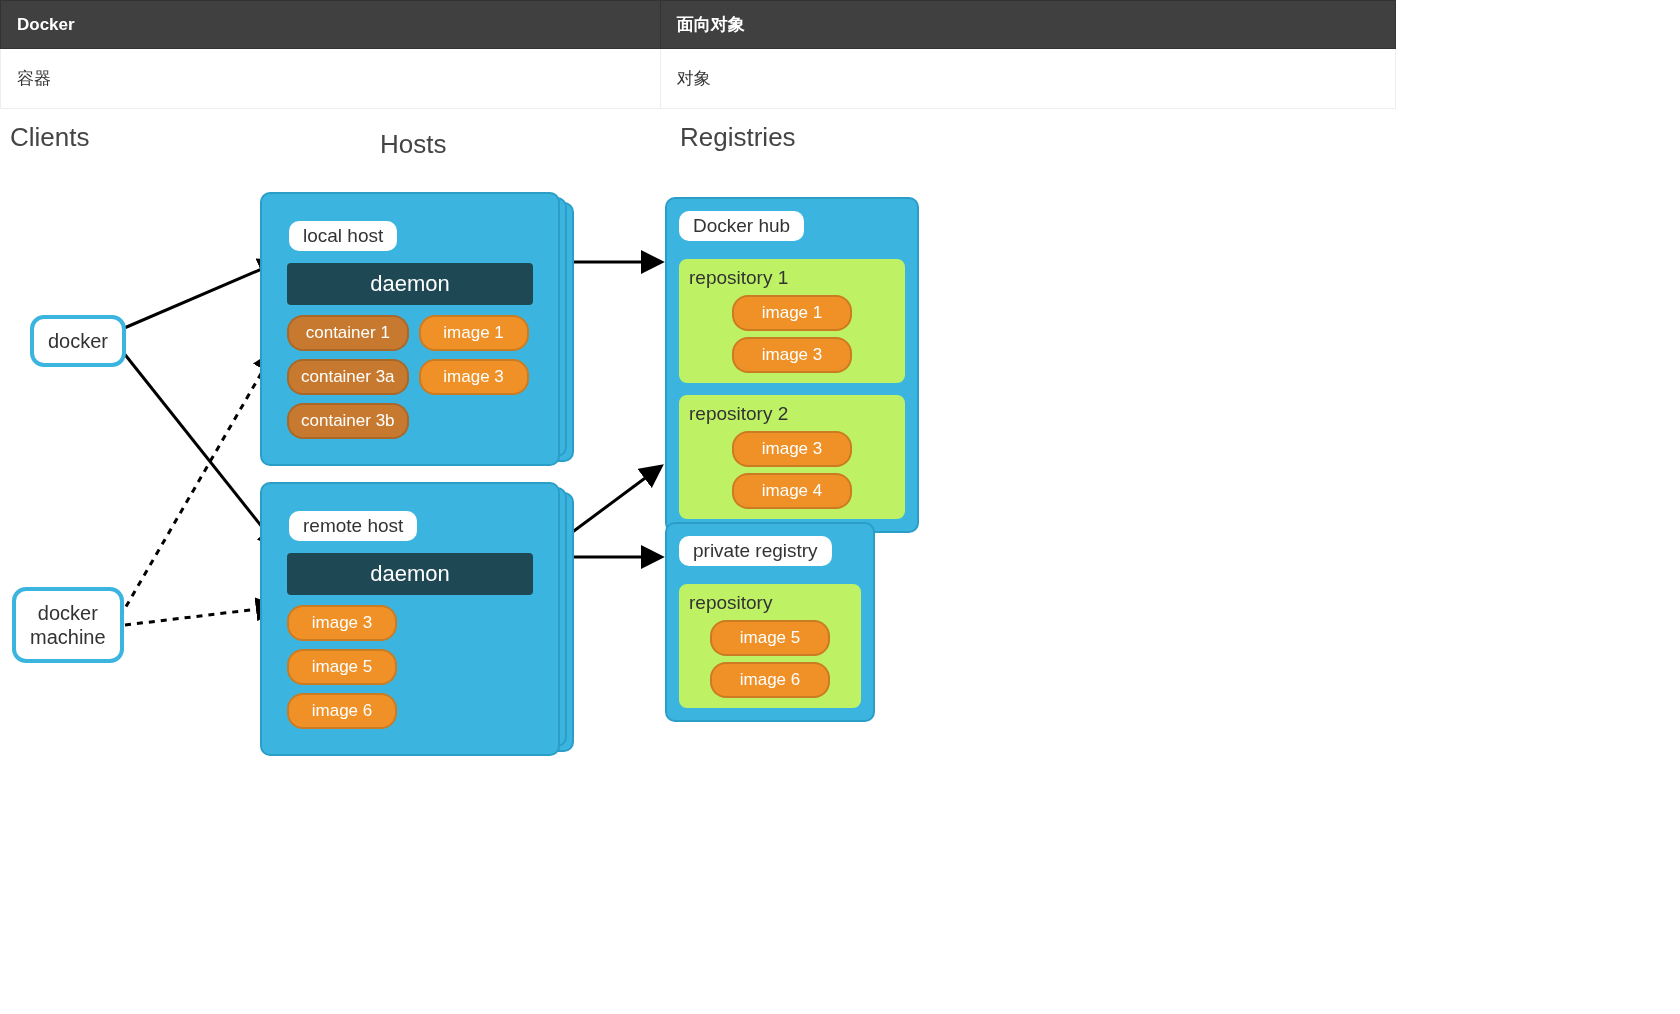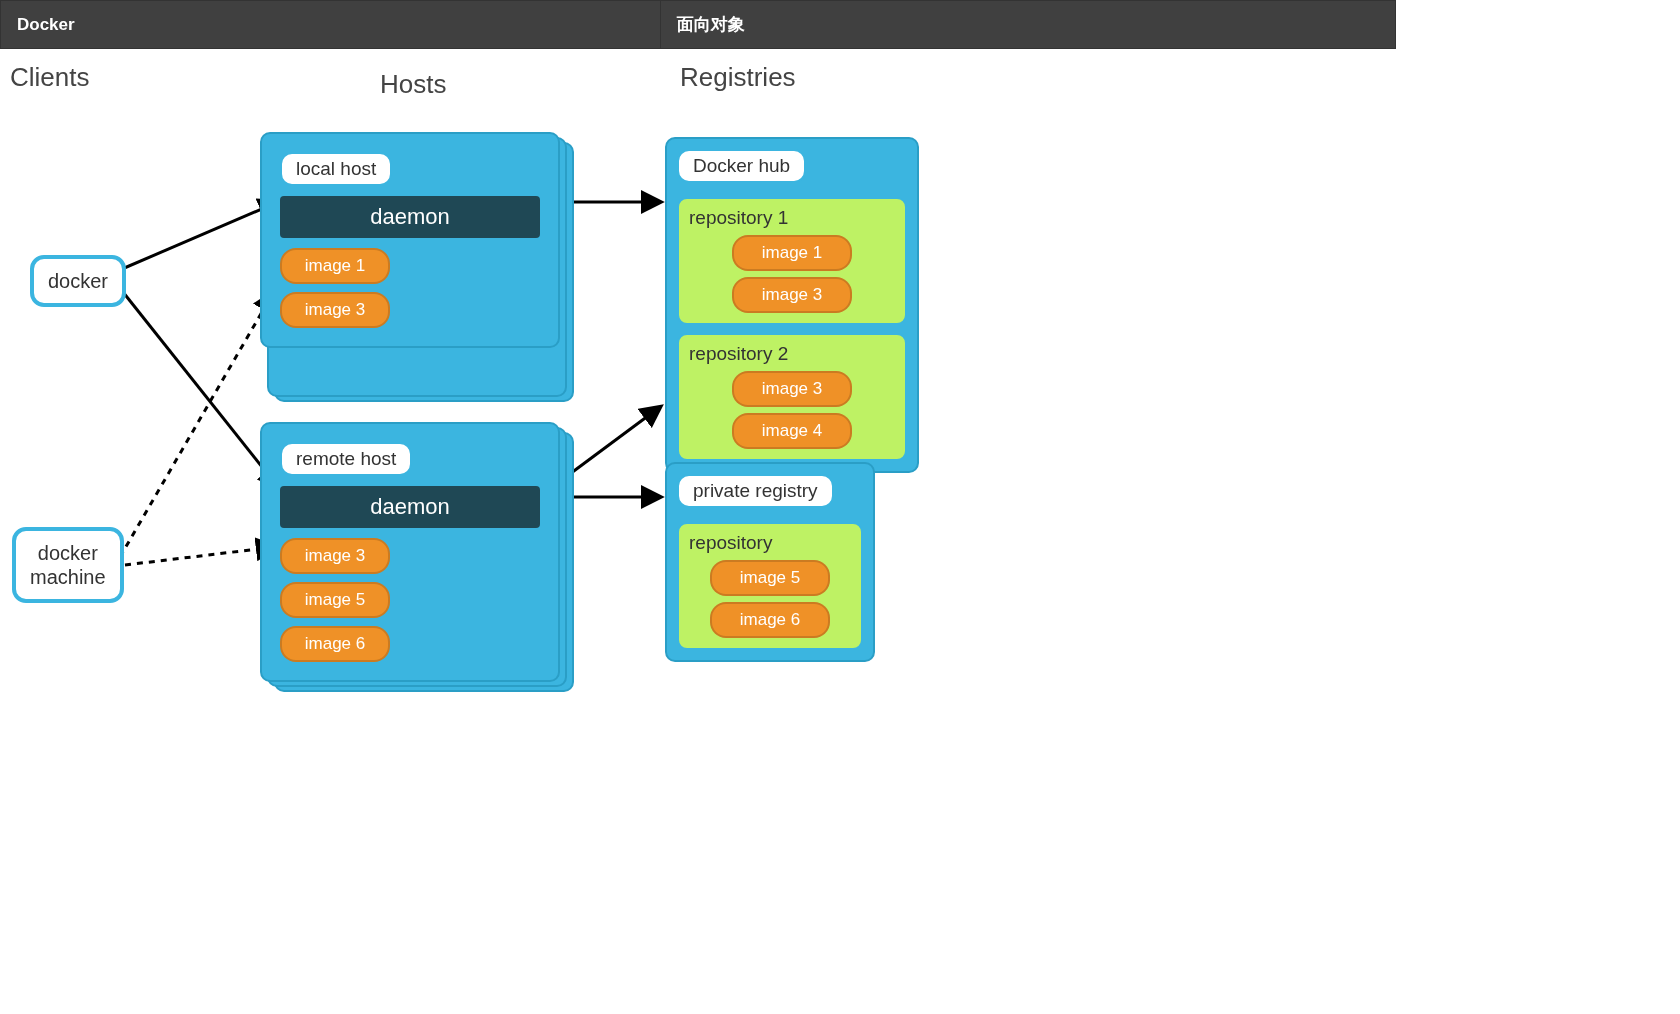--- a/index.html
+++ b/index.html
@@ -10,21 +10,21 @@
 table.comp td{padding:18px 16px;border:1px solid #eee}
 table.comp tr:nth-child(odd) td{background:#fff}
 table.comp tr:nth-child(even) td{background:#f7f7f5}
 .diagram{position:relative;width:900px;height:670px;margin-top:8px}
 .hdr{position:absolute;font-size:26px;color:#444}
 .client-box{position:absolute;background:#fff;border:4px solid #3bb5e0;border-radius:14px;padding:10px 14px;text-align:center;font-size:20px;color:#333;line-height:1.2}
 .stack{position:absolute}
 .stack .card{position:absolute;background:#3bb5e0;border:2px solid #2a9ec6;border-radius:10px}
 .stack .s1{top:10px;left:14px}
 .stack .s2{top:5px;left:7px}
-.stack .main{top:0;left:0;padding:18px}
+.stack .main{top:0;left:0;padding:25px}
 .pill-label{display:inline-block;background:#fff;border:2px solid #3bb5e0;border-radius:12px;padding:4px 14px;font-size:19px;color:#333;margin-bottom:6px}
 .daemon{background:#1f4855;color:#fff;text-align:center;font-size:22px;border-radius:4px;padding:8px 0;margin:4px 0 10px 0}
 .items{display:flex;gap:10px}
 .col{display:flex;flex-direction:column;gap:8px}
 .chip{border-radius:16px;padding:6px 12px;font-size:17px;color:#fff;text-align:center;white-space:nowrap;border:2px solid rgba(0,0,0,0.15)}
 .chip.container{background:#c77a2f}
 .chip.image{background:#ef9127;min-width:110px}
 .registry{position:absolute;background:#3bb5e0;border:2px solid #2a9ec6;border-radius:10px;padding:10px}
 .repo{background:#bef264;border:2px solid #3bb5e0;border-radius:10px;padding:8px 10px 10px 10px;margin-top:8px}
 .repo-title{font-size:19px;color:#333;margin-bottom:6px}
@@ -36,20 +36,24 @@
 
 <div class="page">
 <table class="comp">
 <thead>
         <tr>
 <th>Docker</th>
 <th>面向对象</th>
 </tr>
       </thead>
 <tbody>
+<tr>
+          <td>容器</td>
+          <td>对象</td>
+        </tr>
 </tbody>
 </table>
 
 <div class="diagram">
 <svg class="arrows">
 <defs>
           <marker id="ah" viewBox="0 0 10 10" refX="8" refY="5" markerWidth="8" markerHeight="8" orient="auto">
             <path d="M0 0 L10 5 L0 10 z" fill="#000"></path>
           </marker>
         </defs>
@@ -70,20 +74,25 @@
 <div class="client-box" style="top:470px;left:12px;white-space:pre-line"><span>docker
 machine</span></div>
 
 <div class="stack" style="top:75px;left:260px">
 <div class="card s1" style="width:300px;height:260px"></div>
 <div class="card s2" style="width:300px;height:260px"></div>
 <div class="card main" style="width:300px">
 <span class="pill-label">local host</span>
 <div class="daemon">daemon</div>
 <div class="items">
+<div class="col">
+<div class="chip container">container 1</div>
+<div class="chip container">container 3a</div>
+<div class="chip container">container 3b</div>
+</div>
 <div class="col">
 <div class="chip image">image 1</div>
 <div class="chip image">image 3</div>
 </div>
 </div>
 </div>
 </div>
 
 <div class="stack" style="top:365px;left:260px">
 <div class="card s1" style="width:300px;height:260px"></div>

